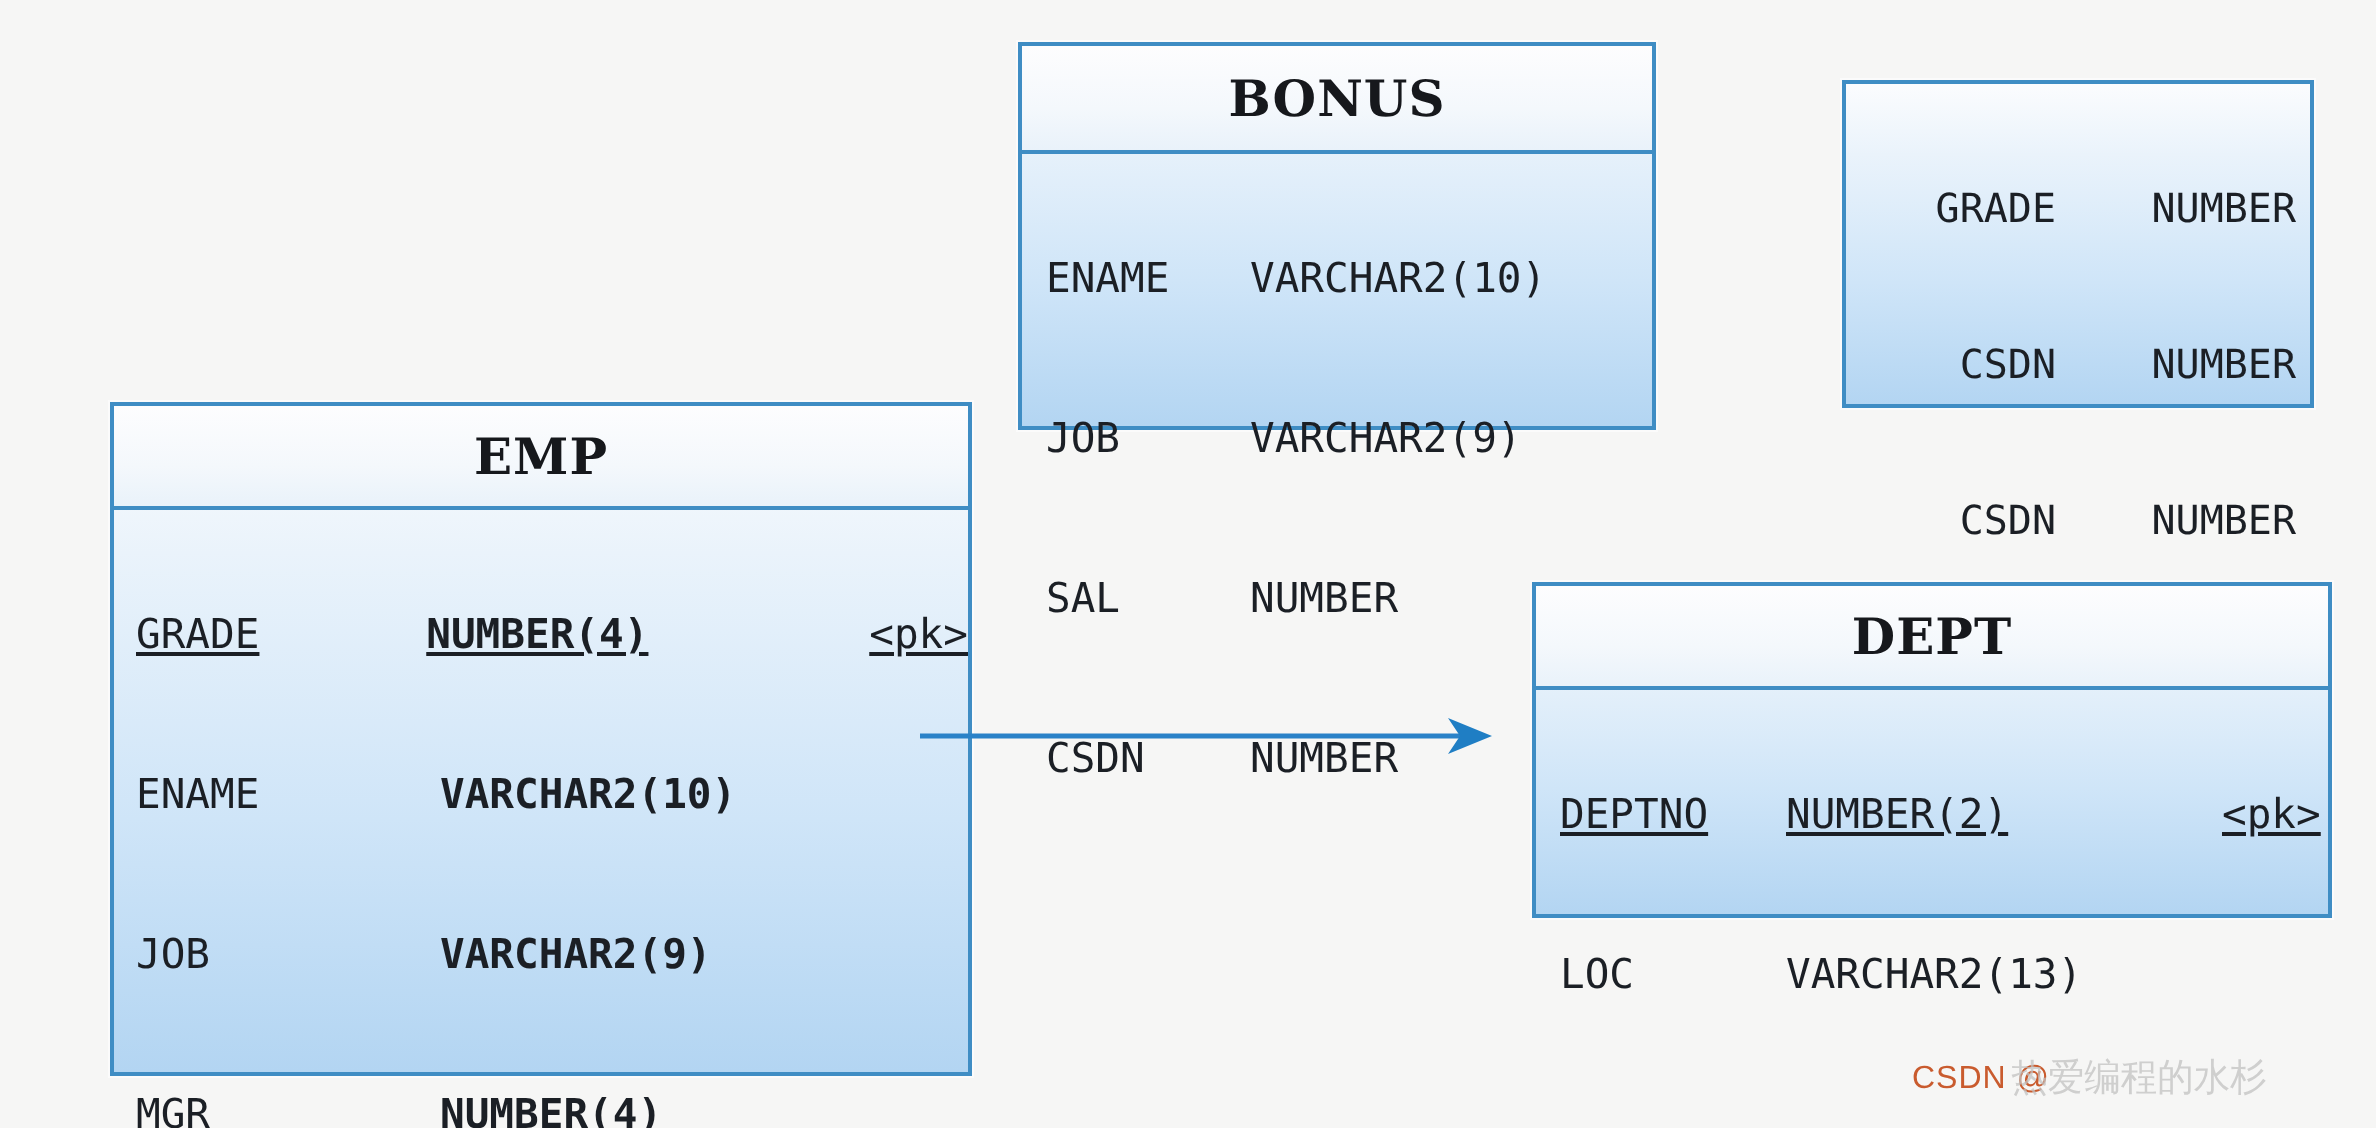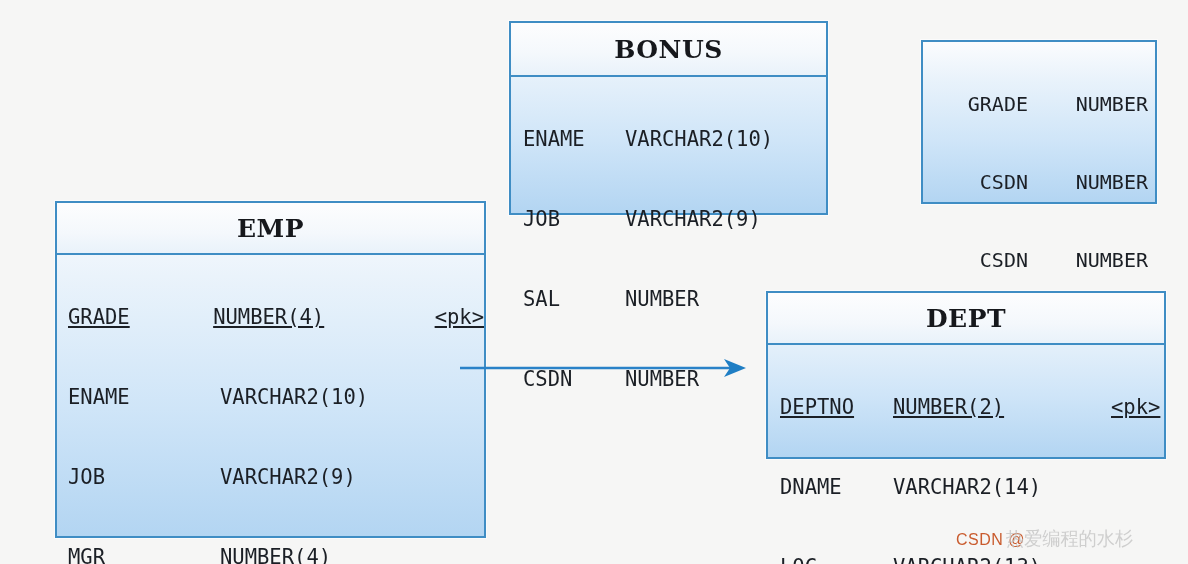--- a/index.html
+++ b/index.html
@@ -64,21 +64,21 @@
   }
 
   
   #emp {
     left: 31px; top: 201px; width: 431px; height: 337px; margin-left: 24px;
   }
   #emp .entity-title { height: 52px; font-size: 25px; }
   #emp .entity-body { padding-left: 11px; font-size: 20.5px; }
   #emp .attr-row { height: 32px; }
   #emp .attr-name { width: 152px; display: inline-block; }
-  #emp .attr-type { width: 232px; display: inline-block; }
+  #emp .attr-type { width: 232px; display: inline-block; font-weight: bold; }
 
   #dept {
     left: 744px; top: 291px; width: 400px; height: 168px; margin-left: 22px;
   }
   #dept .entity-title { height: 52px; font-size: 25px; }
   #dept .entity-body { padding-left: 12px; font-size: 20.5px; }
   #dept .attr-row { height: 32px; }
   #dept .attr-name { width: 113px; display: inline-block; }
   #dept .attr-type { width: 218px; display: inline-block; }
 
@@ -169,25 +169,20 @@
 
   <div class="entity" id="dept">
     <div class="entity-title">DEPT</div>
     <div class="entity-body">
       <div class="attr-row pk">
         <span class="attr-name">DEPTNO</span>
         <span class="attr-type">NUMBER(2)</span>
         <span class="attr-key">&lt;pk&gt;</span>
       </div>
       <div class="attr-row">
-        <span class="attr-name">DNAME</span>
-        <span class="attr-type">VARCHAR2(14)</span>
-        <span class="attr-key"></span>
-      </div>
-      <div class="attr-row">
         <span class="attr-name">LOC</span>
         <span class="attr-type">VARCHAR2(13)</span>
         <span class="attr-key"></span>
       </div>
     </div>
   </div>
 
   <div class="entity" id="bonus">
     <div class="entity-title">BONUS</div>
     <div class="entity-body">

